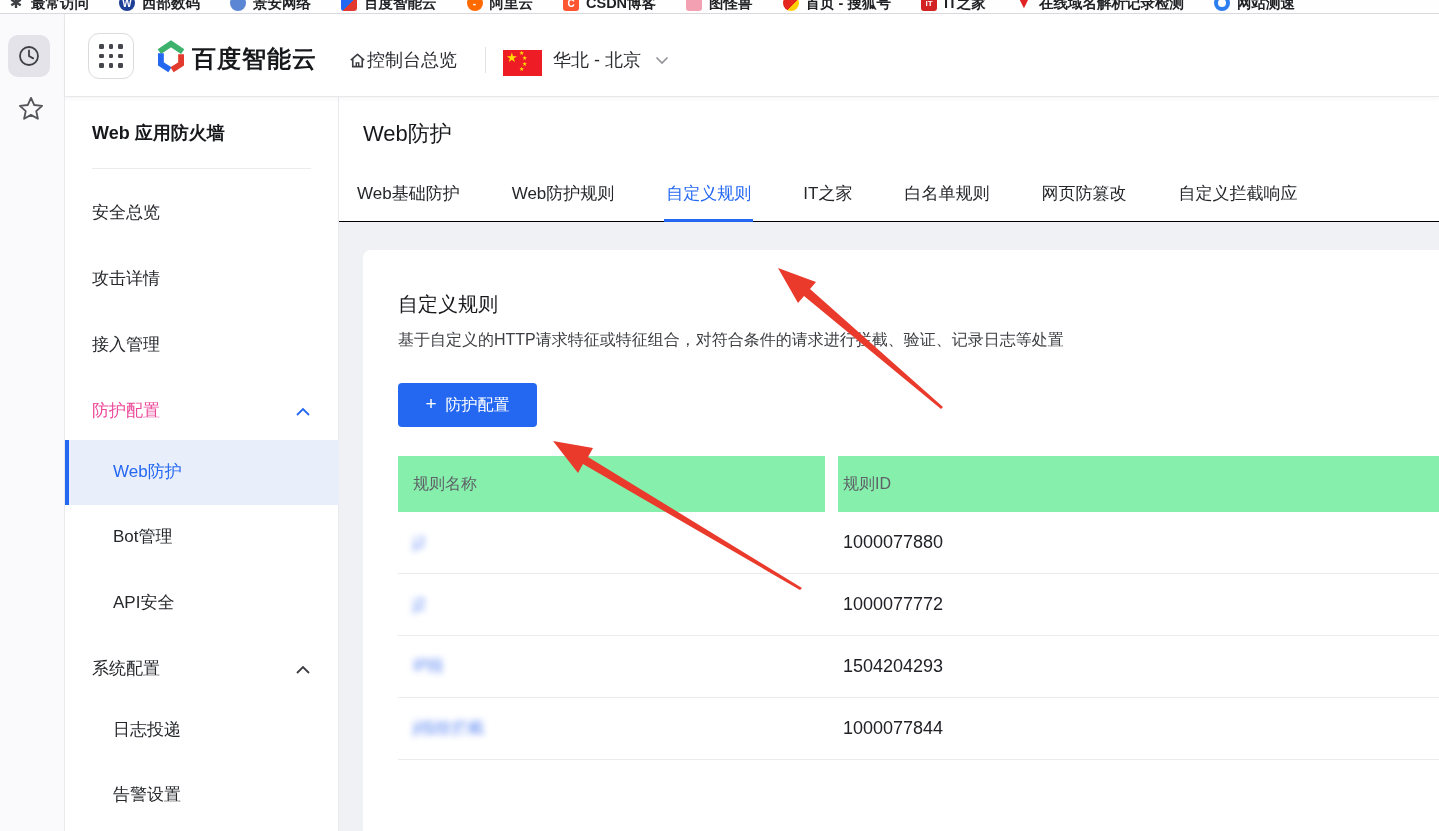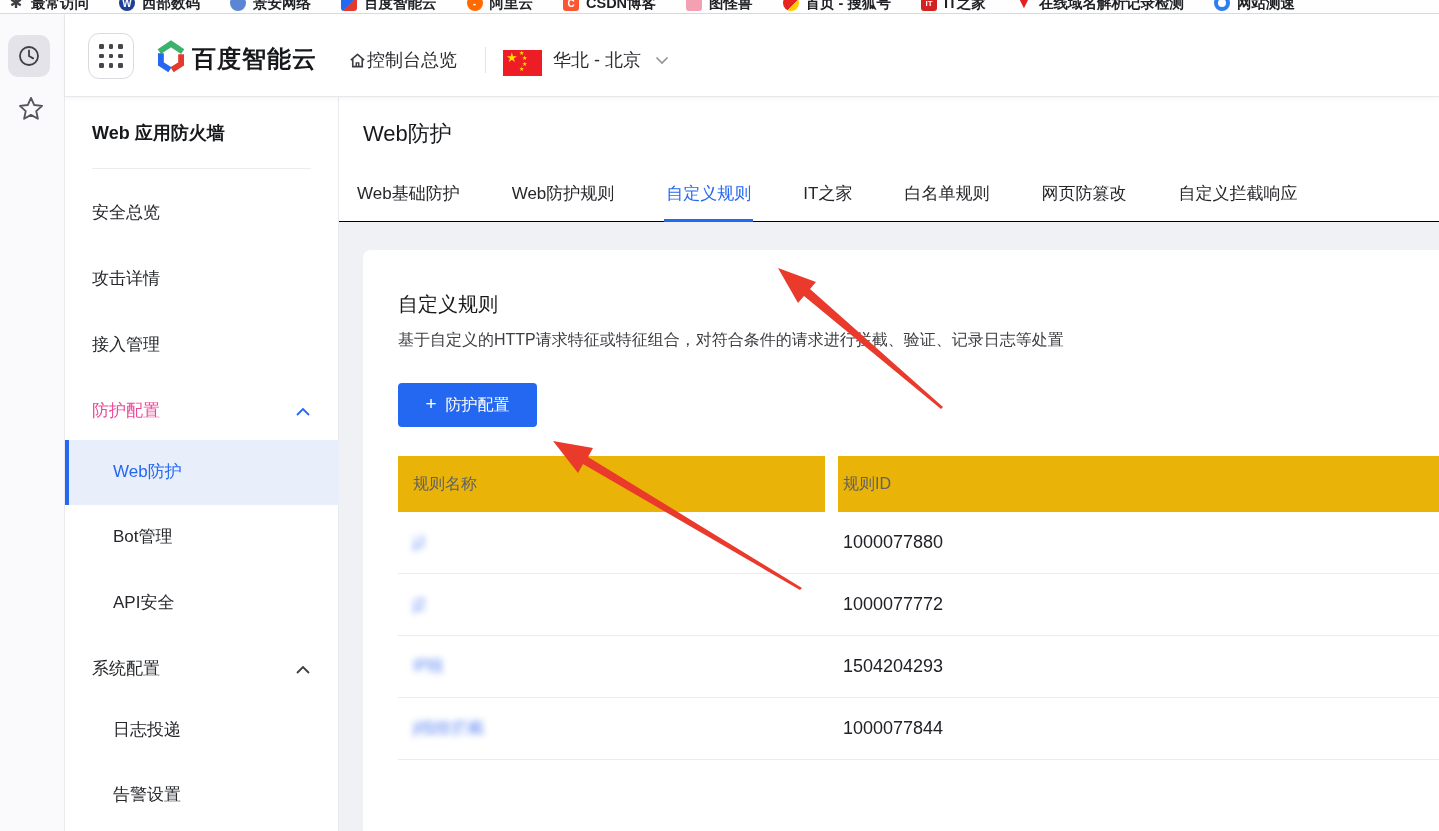--- a/index.html
+++ b/index.html
@@ -99,21 +99,21 @@
     background:#fff; border-radius:8px; padding:41px 0 0 35px; }
   .card-title { font-size:20px; font-weight:500; color:#19191d; }
   .card-desc { margin-top:12px; font-size:16px; color:#3d3e42; }
   .add-btn { margin-top:32px; width:139px; height:44px; background:#2468f2;
     border:none; border-radius:4px; color:#fff; font-size:16px; cursor:pointer;
     display:flex; align-items:center; justify-content:center; gap:9px;
     font-family:inherit; }
   .add-btn .plus { font-size:19px; font-weight:400; margin-top:-2px; }
   .rule-table { margin-top:29px; width:1041px; }
   .thead { display:flex; height:56px; }
-  .th { background:#eab308; display:flex; align-items:center; font-size:16px;
+  .th { background:#86efac; display:flex; align-items:center; font-size:16px;
     color:#5e6166; }
   .th.c1 { width:427px; padding-left:15px; }
   .th.gap { width:13px; background:transparent; }
   .th.c2 { flex:1; padding-left:5px; }
   .tr { display:flex; height:62px; align-items:center;
     border-bottom:1px solid #ebecee; }
   .td-name { width:445px; padding-left:15px; font-size:16px; color:#3a6ef0;
     filter:blur(3px); opacity:.85; cursor:pointer; }
   .td-id { flex:1; font-size:18px; color:#202126; }
 

